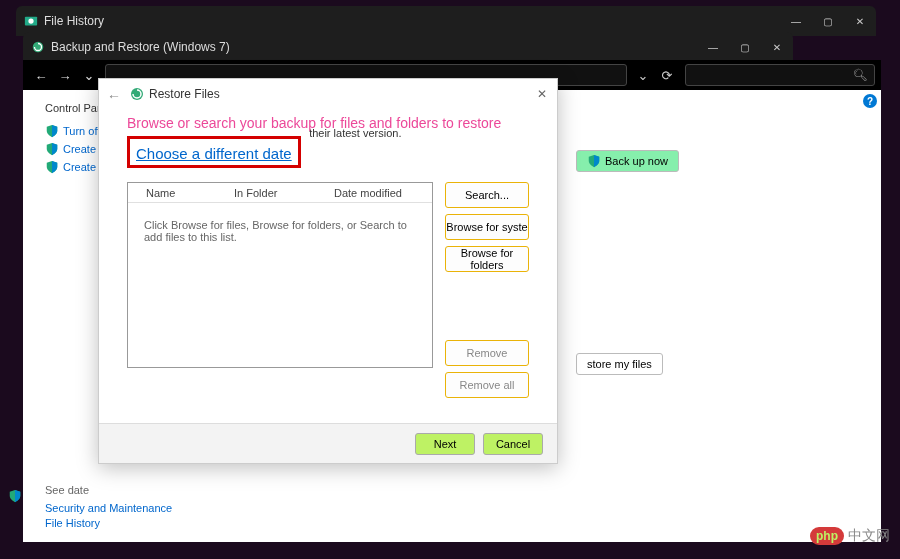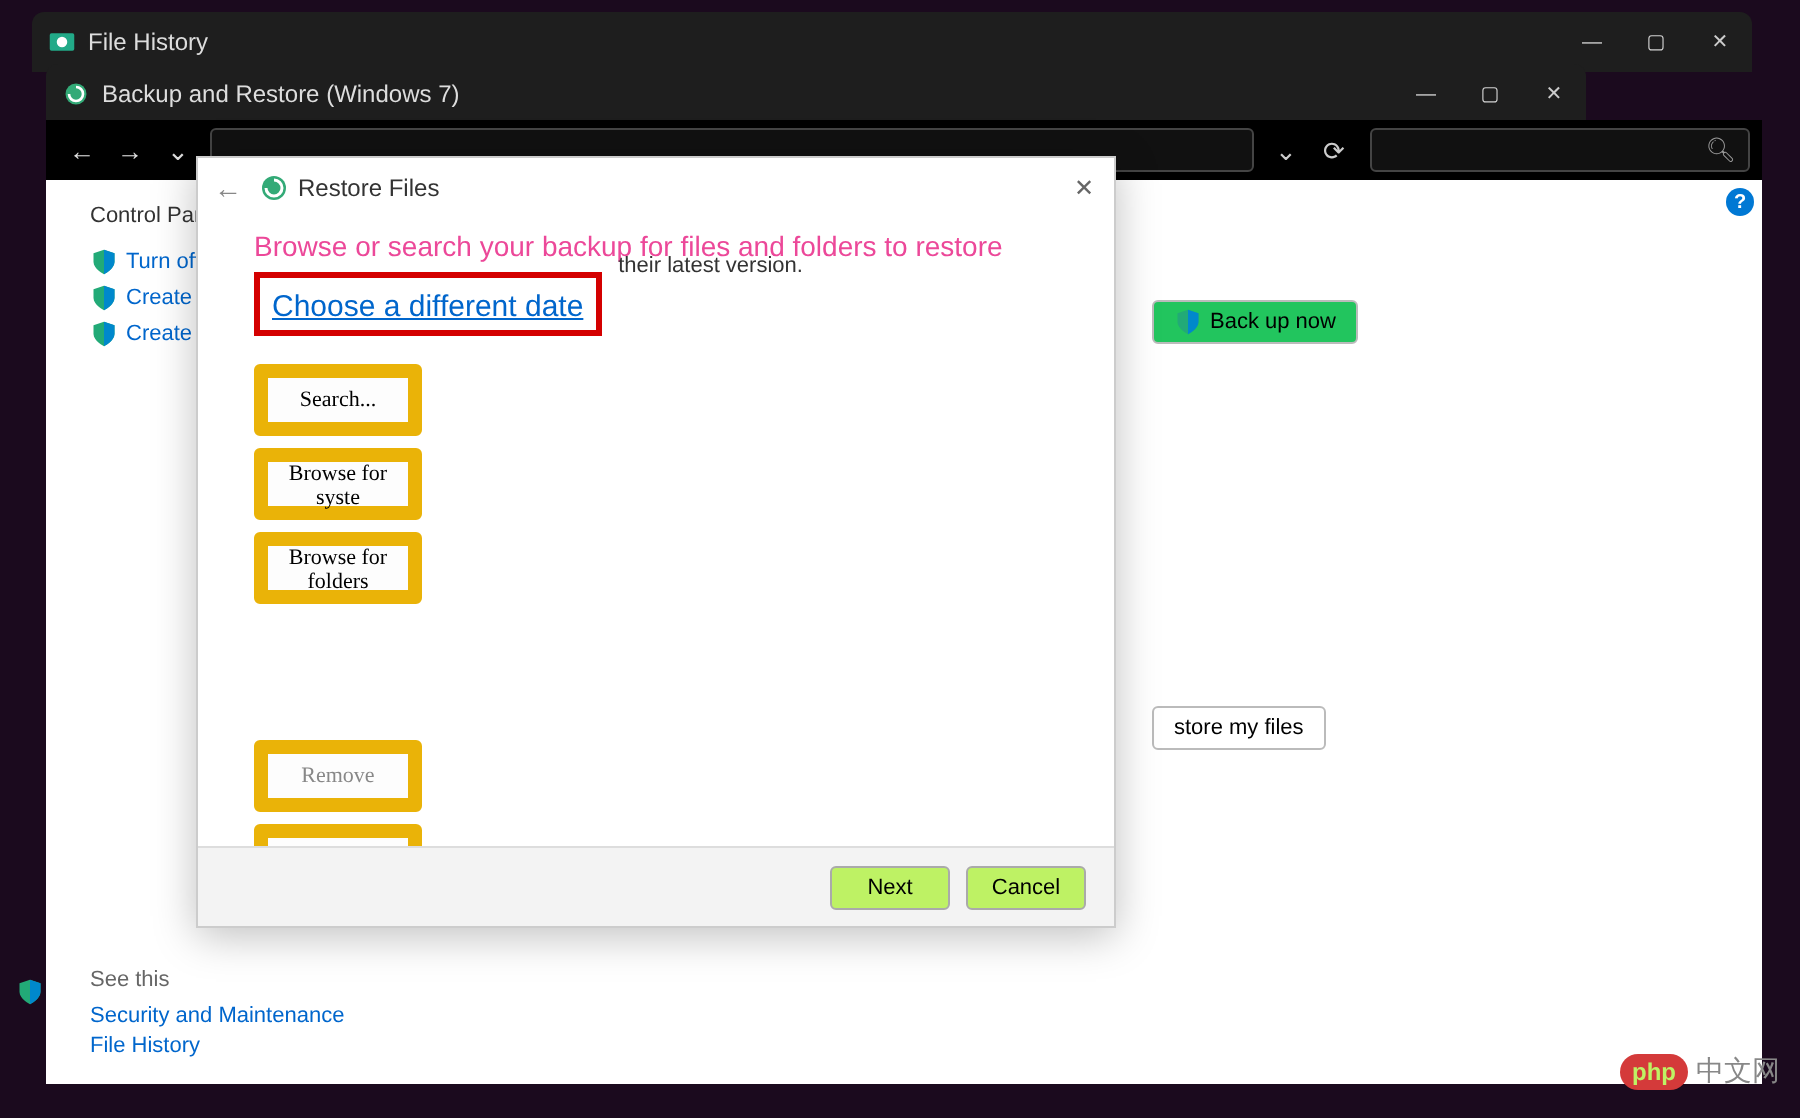--- a/index.html
+++ b/index.html
@@ -32,21 +32,21 @@
   position: absolute; left: 23px; top: 90px; width: 858px; height: 452px; background: #fff;
 }
 .cp-left { position: absolute; left: 22px; top: 12px; width: 160px; }
 .cp-heading { color: #333; font-size: 11px; margin-bottom: 10px; }
 .cp-link-row { display: flex; align-items: center; margin: 4px 0; font-size: 11px; }
 .cp-link-row .shield { margin-right: 4px; }
 .cp-link-row span.lnk { color: #0066cc; }
 
 .backupnow {
   position: absolute; left: 553px; top: 60px;
-  height: 22px; padding: 0 10px; background: #22c55e;
+  height: 22px; padding: 0 10px; background: #86efac;
   border: 1px solid #bbb; border-radius: 3px; font-size: 11px;
   display: flex; align-items: center;
 }
 .restoremy {
   position: absolute; left: 553px; top: 263px;
   height: 22px; padding: 0 10px; background: #fff;
   border: 1px solid #bbb; border-radius: 3px; font-size: 11px;
   display: flex; align-items: center;
 }
 
@@ -80,22 +80,22 @@
 .dlg-main { display: flex; gap: 12px; margin-top: 14px; }
 .filelist {
   width: 311px; height: 186px; border: 1px solid #999; font-size: 11px;
 }
 .filelist-head { display: flex; height: 20px; border-bottom: 1px solid #e0e0e0; align-items: center; color: #444; }
 .fh-col { padding-left: 18px; }
 .filelist-body { padding: 16px; color: #666; font-size: 11px; }
 
 .btncol { display: flex; flex-direction: column; gap: 6px; width: 84px; }
 .btncol button, .actcol button {
-  height: 36px; background: #fdfdfd; border: 7px solid #eab308; border-radius: 3px;
-  font-size: 11px; cursor: pointer; font-family: Liberation Serif, serif;
+  height: 26px; background: #fdfdfd; border: 1px solid #eab308; border-radius: 3px;
+  font-size: 11px; cursor: pointer;
 }
 
 .dlg-footer {
   position: absolute; bottom: 0; left: 0; right: 0; height: 40px;
   background: #f3f3f3; border-top: 1px solid #ddd;
   display: flex; align-items: center; justify-content: flex-end; padding-right: 14px; gap: 8px;
 }
 .dlg-footer button {
   width: 60px; height: 22px; background: #bef264; border: 1px solid #aaa;
   border-radius: 3px; font-size: 11px;
@@ -193,21 +193,21 @@
         <path d="M8 1 L14 3 V8 C14 12 8 15 8 15 C8 15 2 12 2 8 V3 Z" fill="#2a7"></path>
         <path d="M8 1 L14 3 V8 C14 12 8 15 8 15 V1 Z" fill="#08c"></path>
       </svg>
     <span>Back up now</span>
   </div>
   <div class="restoremy">
     <span>store my files</span>
   </div>
 
   <div class="seealso">
-    <div class="hd">See this</div>
+    <div class="hd">See date</div>
     <div class="lk">Security and Maintenance</div>
     <div class="lk">File History</div>
   </div>
 
 </div>
 
 <svg viewBox="0 0 16 16" style="position:absolute; left:8px; bottom:56px; width:14px; height:14px;">
     <path d="M8 1 L14 3 V8 C14 12 8 15 8 15 C8 15 2 12 2 8 V3 Z" fill="#2a7"></path>
     <path d="M8 1 L14 3 V8 C14 12 8 15 8 15 V1 Z" fill="#08c"></path>
   </svg>
@@ -226,20 +226,28 @@
   <div class="dlg-body">
     <div class="dlg-h1">Browse or search your backup for files and folders to restore</div>
 
     <div class="redbox">
       <div class="dlg-sub" style="visibility:hidden; height:0;"></div>
       <a class="choose-date">Choose a different date</a>
     </div>
     <span class="dlg-sub" style="position:relative; left:4px; top:-22px;">their latest version.</span>
 
     <div class="dlg-main">
+      <div class="filelist">
+        <div class="filelist-head">
+          <div class="fh-col" style="width:88px">Name</div>
+          <div class="fh-col" style="width:100px">In Folder</div>
+          <div class="fh-col">Date modified</div>
+        </div>
+        <div class="filelist-body">Click Browse for files, Browse for folders, or Search to add files to this list.</div>
+      </div>
       <div>
         <div class="btncol">
           <button>Search...</button>
           <button>Browse for syste</button>
           <button>Browse for folders</button>
         </div>
         <div style="height:68px"></div>
         <div class="btncol">
           <button style="color:#888">Remove</button>
           <button style="color:#888">Remove all</button>

